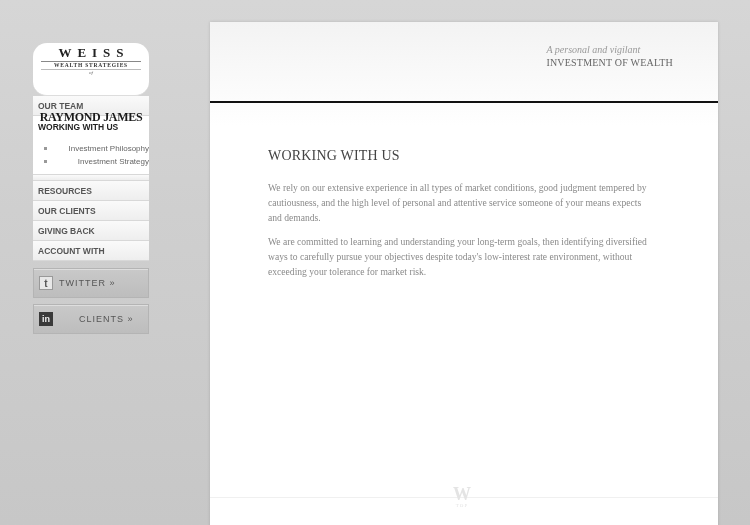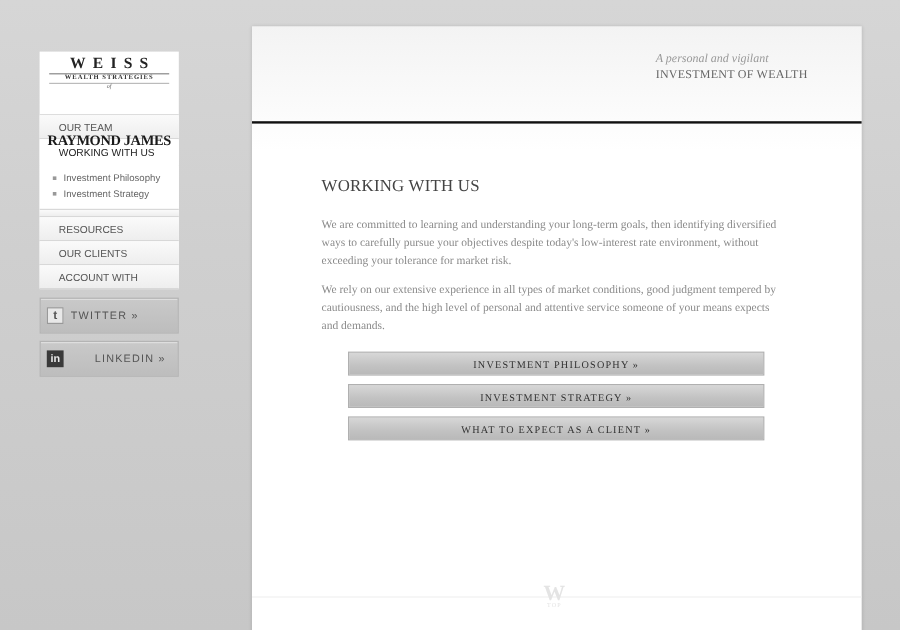--- a/index.html
+++ b/index.html
@@ -8,51 +8,52 @@
       background: linear-gradient(180deg, #d6d6d6 0%, #cfcfcf 40%, #c7c7c7 100%);
       font-family: "Liberation Sans", sans-serif;
       position: relative;
     }
     
     .sidebar {
       position: absolute; left: 33px; top: 43px; width: 116px;
     }
     .logo {
       background: #fff; height: 53px; text-align: center;
-      padding-top: 3px; border-bottom: 1px solid #ddd;
+      padding-top: 3px; border-bottom: 1px solid #ddd; border-radius: 14px;
     }
     .logo .weiss {
       font-family: "Liberation Serif", serif; font-size: 13px; letter-spacing: 6px;
       font-weight: bold; color: #222; padding-left: 6px; line-height: 14px;
     }
     .logo .wealth {
       font-family: "Liberation Serif", serif; font-size: 5.5px; letter-spacing: 0.8px;
       font-weight: bold; color: #333; border-top: 1px solid #888; border-bottom: 1px solid #bbb;
       margin: 1px 8px 0 8px; line-height: 7px;
     }
     .logo .of {
       font-family: "Liberation Serif", serif; font-size: 5px; font-style: italic; color: #666; line-height: 6px;
     }
     .logo .rj {
       font-family: "Liberation Serif", serif; font-size: 12px; font-weight: bold; color: #1a1a1a;
       letter-spacing: -0.3px; line-height: 13px; margin-top: 35px;
     }
     .nav { background: #fff; }
     .nav-item {
       display: block; height: 20px; line-height: 20px;
-      font-size: 8.5px; color: #555; padding-left: 16px;
+      font-size: 8.5px; color: #555; padding-left: 5px;
       background: linear-gradient(180deg, #fafafa, #eeeeee);
       border-bottom: 1px solid #d8d8d8;
+      font-weight: bold;
     }
     .nav-item.active {
       background: #fff; color: #222; border-bottom: none; height: 22px; line-height: 22px;
     }
     .subnav { background: #fff; padding: 4px 0 6px 7px; border-bottom: 1px solid #d8d8d8; }
     .subnav-item {
-      font-size: 8px; color: #666; line-height: 13px; padding-left: 13px; position: relative;
+      font-size: 8px; color: #666; line-height: 13px; padding-left: 13px; position: relative; text-align: right;
     }
     .subnav-item::before {
       content: ""; position: absolute; left: 4px; top: 5px; width: 3px; height: 3px; background: #999;
     }
     .nav-spacer { height: 6px; background: linear-gradient(180deg,#fafafa,#eee); border-bottom: 1px solid #d8d8d8; }
     .social {
       margin-top: 6px; height: 30px; display: flex; align-items: center;
       background: linear-gradient(180deg, #c9c9c9, #bdbdbd);
       border: 1px solid #b4b4b4; box-shadow: inset 0 1px 0 rgba(255,255,255,0.4);
       padding-left: 5px;
@@ -123,49 +124,45 @@
   <nav class="nav">
     <a class="nav-item">OUR TEAM</a>
     <a class="nav-item active">WORKING WITH US</a>
     <div class="subnav">
       <a class="subnav-item" style="display:block">Investment Philosophy</a>
       <a class="subnav-item" style="display:block">Investment Strategy</a>
     </div>
     <div class="nav-spacer"></div>
     <a class="nav-item">RESOURCES</a>
     <a class="nav-item">OUR CLIENTS</a>
+    <a class="nav-item">GIVING BACK</a>
     <a class="nav-item">ACCOUNT WITH</a>
   </nav>
   <a class="social" style="margin-top:7px">
     <span class="ico tw">t</span>
     <span class="lbl">TWITTER »</span>
   </a>
   <a class="social">
     <span class="ico li">in</span>
-    <span class="lbl">LINKEDIN »</span>
+    <span class="lbl">CLIENTS »</span>
   </a>
 </aside>
 
 <main class="panel">
   <div class="tagline">
     <div class="t1">A personal and vigilant</div>
     <div class="t2">INVESTMENT OF WEALTH</div>
   </div>
   <div class="rule"></div>
 
   <section class="content">
     <h1>WORKING WITH US</h1>
+    <p>We rely on our extensive experience in all types of market conditions, good judgment tempered by cautiousness, and the high level of personal and attentive service someone of your means expects and demands.</p>
     <p>We are committed to learning and understanding your long-term goals, then identifying diversified ways to carefully pursue your objectives despite today's low-interest rate environment, without exceeding your tolerance for market risk.</p>
-    <p>We rely on our extensive experience in all types of market conditions, good judgment tempered by cautiousness, and the high level of personal and attentive service someone of your means expects and demands.</p>
   </section>
 
-  <div class="buttons">
-    <a class="btn">INVESTMENT PHILOSOPHY »</a>
-    <a class="btn">INVESTMENT STRATEGY »</a>
-    <a class="btn">WHAT TO EXPECT AS A CLIENT »</a>
-  </div>
 
   <div class="footer-line"></div>
   <a class="to-top">
     <div class="w">W</div>
     <div class="t">TOP</div>
   </a>
 </main>
 
 </body></html>

